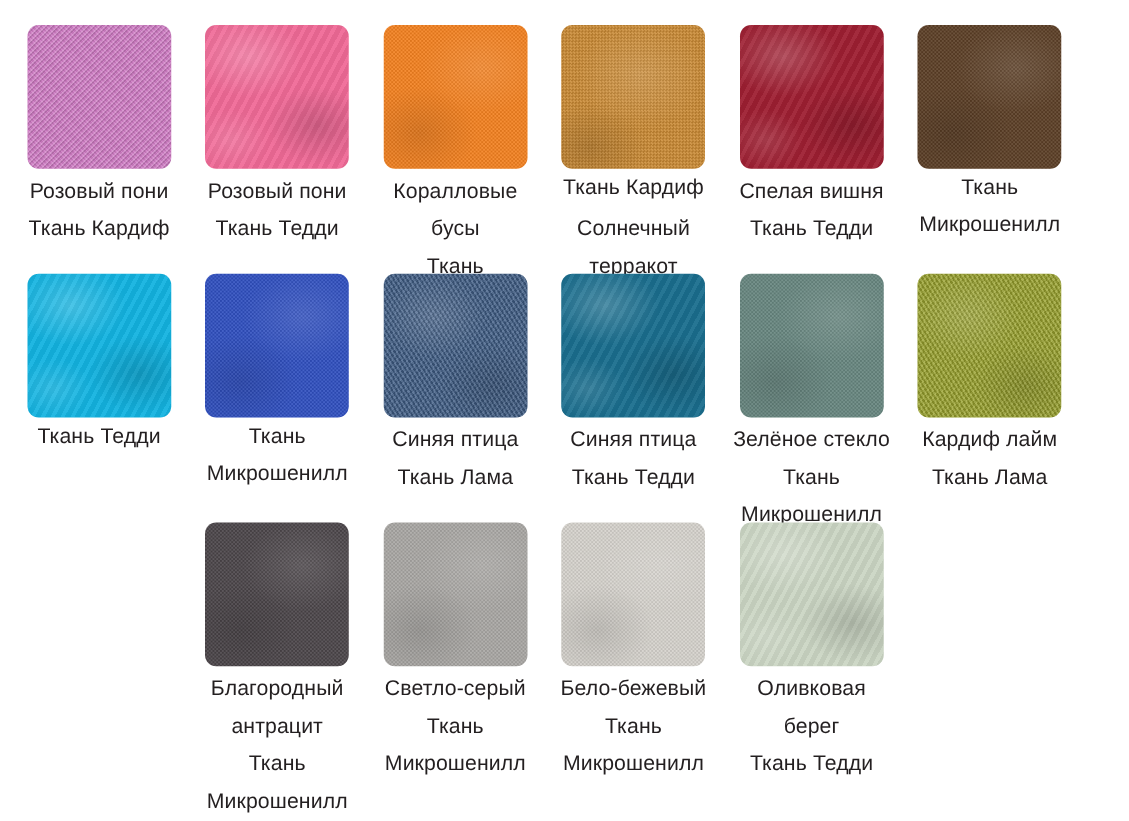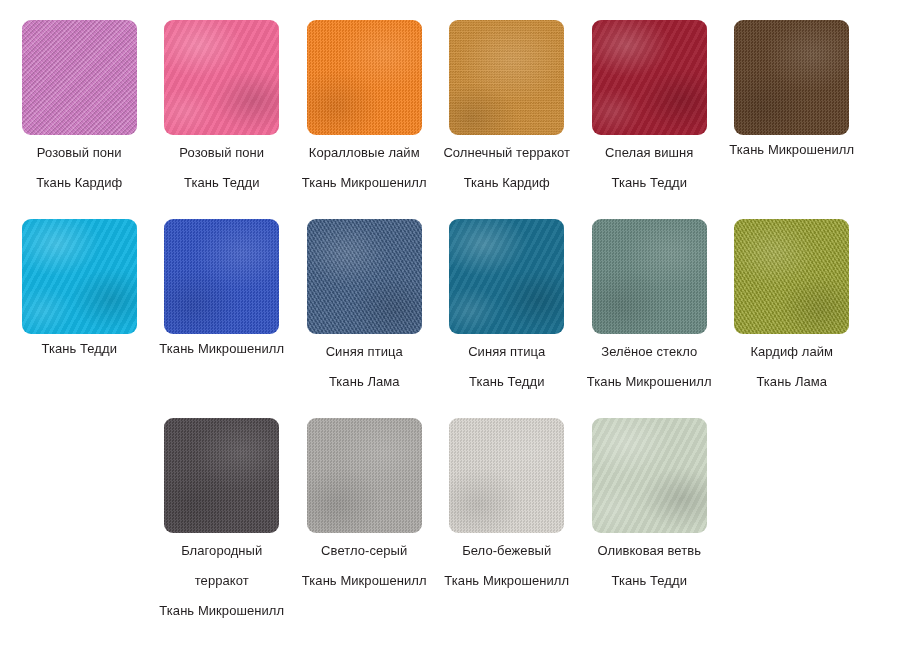--- a/index.html
+++ b/index.html
@@ -42,21 +42,21 @@
   }
 
   .swatch-chip .tex {
     position: absolute;
     inset: 0;
   }
 
   .caption {
     width: 134px;
     text-align: center;
-    font-size: 13px;
+    font-size: 17px;
     line-height: 30px;
     letter-spacing: .005em;
   }
   .caption-name { margin-top: 3px; }
   .caption-fabric { }
 
   
 
   
   .tex-twill {
@@ -146,29 +146,29 @@
       <div class="swatch-chip" style="background: rgb(240, 106, 151);">
         <div class="tex tex-fleece"></div>
       </div>
       <div class="caption caption-name">Розовый пони</div>
       <div class="caption caption-fabric">Ткань Тедди</div>
     </div>
     <div class="swatch-cell">
       <div class="swatch-chip" style="background: rgb(244, 129, 31);">
         <div class="tex tex-chenille"></div>
       </div>
-      <div class="caption caption-name">Коралловые лайм</div>
+      <div class="caption caption-name">Коралловые бусы</div>
       <div class="caption caption-fabric">Ткань Микрошенилл</div>
     </div>
     <div class="swatch-cell">
       <div class="swatch-chip" style="background: rgb(203, 138, 51);">
         <div class="tex tex-suede"></div>
       </div>
+      <div class="caption caption-fabric">Ткань Кардиф</div>
       <div class="caption caption-name">Солнечный терракот</div>
-      <div class="caption caption-fabric">Ткань Кардиф</div>
     </div>
     <div class="swatch-cell">
       <div class="swatch-chip" style="background: rgb(158, 31, 50);">
         <div class="tex tex-fleece"></div>
       </div>
       <div class="caption caption-name">Спелая вишня</div>
       <div class="caption caption-fabric">Ткань Тедди</div>
     </div>
     <div class="swatch-cell">
       <div class="swatch-chip" style="background: rgb(91, 62, 37);">
@@ -218,37 +218,37 @@
     </div>
     <div class="swatch-cell is-empty">
       <div class="swatch-chip" style="background: rgb(255, 255, 255);"></div>
       <div class="caption caption-name"></div>
       <div class="caption caption-fabric"></div>
     </div>
     <div class="swatch-cell">
       <div class="swatch-chip" style="background: rgb(75, 69, 73);">
         <div class="tex tex-chenille"></div>
       </div>
-      <div class="caption caption-name">Благородный терракот</div>
+      <div class="caption caption-name">Благородный антрацит</div>
       <div class="caption caption-fabric">Ткань Микрошенилл</div>
     </div>
     <div class="swatch-cell">
       <div class="swatch-chip" style="background: rgb(169, 167, 164);">
         <div class="tex tex-chenille"></div>
       </div>
       <div class="caption caption-name">Светло-серый</div>
       <div class="caption caption-fabric">Ткань Микрошенилл</div>
     </div>
     <div class="swatch-cell">
       <div class="swatch-chip" style="background: rgb(214, 211, 205);">
         <div class="tex tex-chenille"></div>
       </div>
       <div class="caption caption-name">Бело-бежевый</div>
       <div class="caption caption-fabric">Ткань Микрошенилл</div>
     </div>
     <div class="swatch-cell">
       <div class="swatch-chip" style="background: rgb(203, 214, 196);">
         <div class="tex tex-fleece"></div>
       </div>
-      <div class="caption caption-name">Оливковая ветвь</div>
+      <div class="caption caption-name">Оливковая берег</div>
       <div class="caption caption-fabric">Ткань Тедди</div>
     </div>
   </div>
 
 </body></html>

